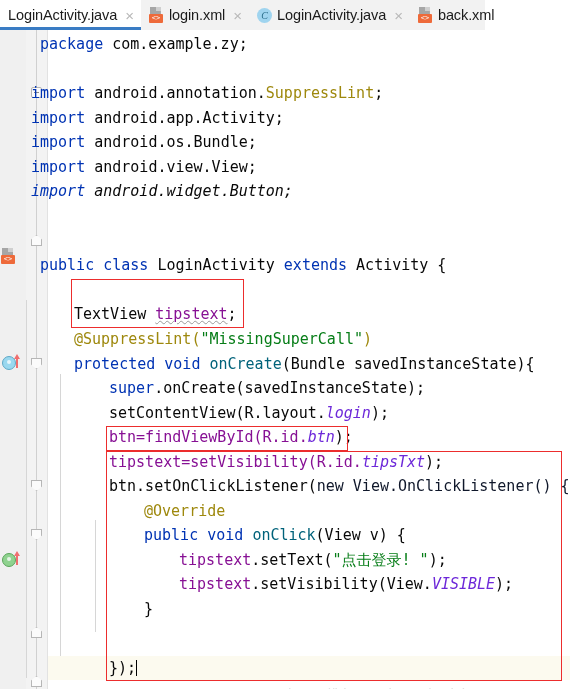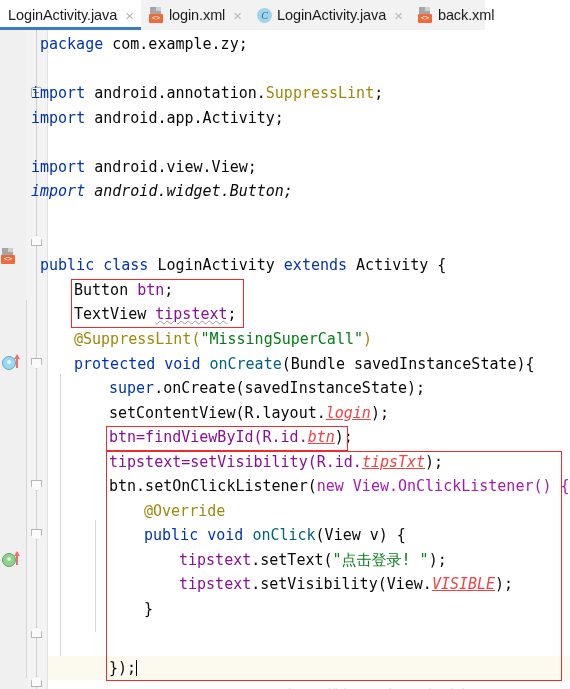--- a/index.html
+++ b/index.html
@@ -111,23 +111,23 @@
 
   
   .iguide { position: absolute; width: 1px; background: #d6d6d6; }
 
   
   .kw   { color: #0033b3; }
   .plain{ color: #080808; }
   .str  { color: #067d17; }
   .ann  { color: #9e880d; }
   .fld  { color: #871094; }
-  .sfld { color: #ef4444; font-style: italic; text-decoration: underline; }
+  .sfld { color: #6d28d9; font-style: italic; }
   .mth  { color: #00627a; }
-  .gray { color: #a21caf; }
+  .gray { color: #0f172a; }
   .squig {
     text-decoration: underline;
     text-decoration-style: wavy;
     text-decoration-color: #9a9a9a;
     text-decoration-thickness: 1px;
   }
 
   
   .redbox {
     position: absolute;
@@ -269,29 +269,29 @@
   <div class="iguide" style="left:95px; top:490px; height:112px;"></div>
 
   <div id="code">
 
     <div class="ln" style="top:2px; left:-8px;"><span class="kw">package</span><span class="plain"> </span><span class="plain">com.example.zy;</span></div>
 
     <div class="ln" style="top:51px; left:-17px;"><span class="kw">import</span><span class="plain"> android.annotation.</span><span class="ann">SuppressLint</span><span class="plain">;</span></div>
 
     <div class="ln" style="top:76px; left:-17px;"><span class="kw">import</span><span class="plain"> android.app.Activity;</span></div>
 
+    <div class="ln" style="top:100px; left:-17px;"><span class="kw">import</span><span class="plain"> android.os.Bundle;</span></div>
 
     <div class="ln" style="top:125px; left:-17px;"><span class="kw">import</span><span class="plain"> android.view.View;</span></div>
 
     <div class="ln" style="top:149px; left:-17px;font-style:italic;"><span class="kw">import</span><span class="plain"> android.widget.Button;</span></div>
 
 
     <div class="ln" style="top:223px; left:-8px;"><span class="kw">public</span><span class="plain"> </span><span class="kw">class</span><span class="plain"> </span><span class="plain">LoginActivity</span><span class="plain"> </span><span class="kw">extends</span><span class="plain"> </span><span class="plain">Activity {</span></div>
 
-    <div class="ln" style="top:248px; left:26px;"><span class="plain">Button </span><span class="fld">btn</span><span class="plain">;</span></div>
 
     <div class="ln" style="top:272px; left:26px;"><span class="plain">TextView </span><span class="fld squig">tipstext</span><span class="plain">;</span></div>
 
     <div class="ln" style="top:297px; left:26px;"><span class="ann">@SuppressLint(</span><span class="str">"MissingSuperCall"</span><span class="ann">)</span></div>
 
     <div class="ln" style="top:322px; left:26px;"><span class="kw">protected</span><span class="plain"> </span><span class="kw">void</span><span class="plain"> </span><span class="mth">onCreate</span><span class="plain">(Bundle savedInstanceState){</span></div>
 
     <div class="ln" style="top:346px; left:61px;"><span class="kw">super</span><span class="plain">.onCreate(savedInstanceState);</span></div>
 
     <div class="ln" style="top:371px; left:61px;"><span class="plain">setContentView(R.layout.</span><span class="sfld">login</span><span class="plain">);</span></div>

